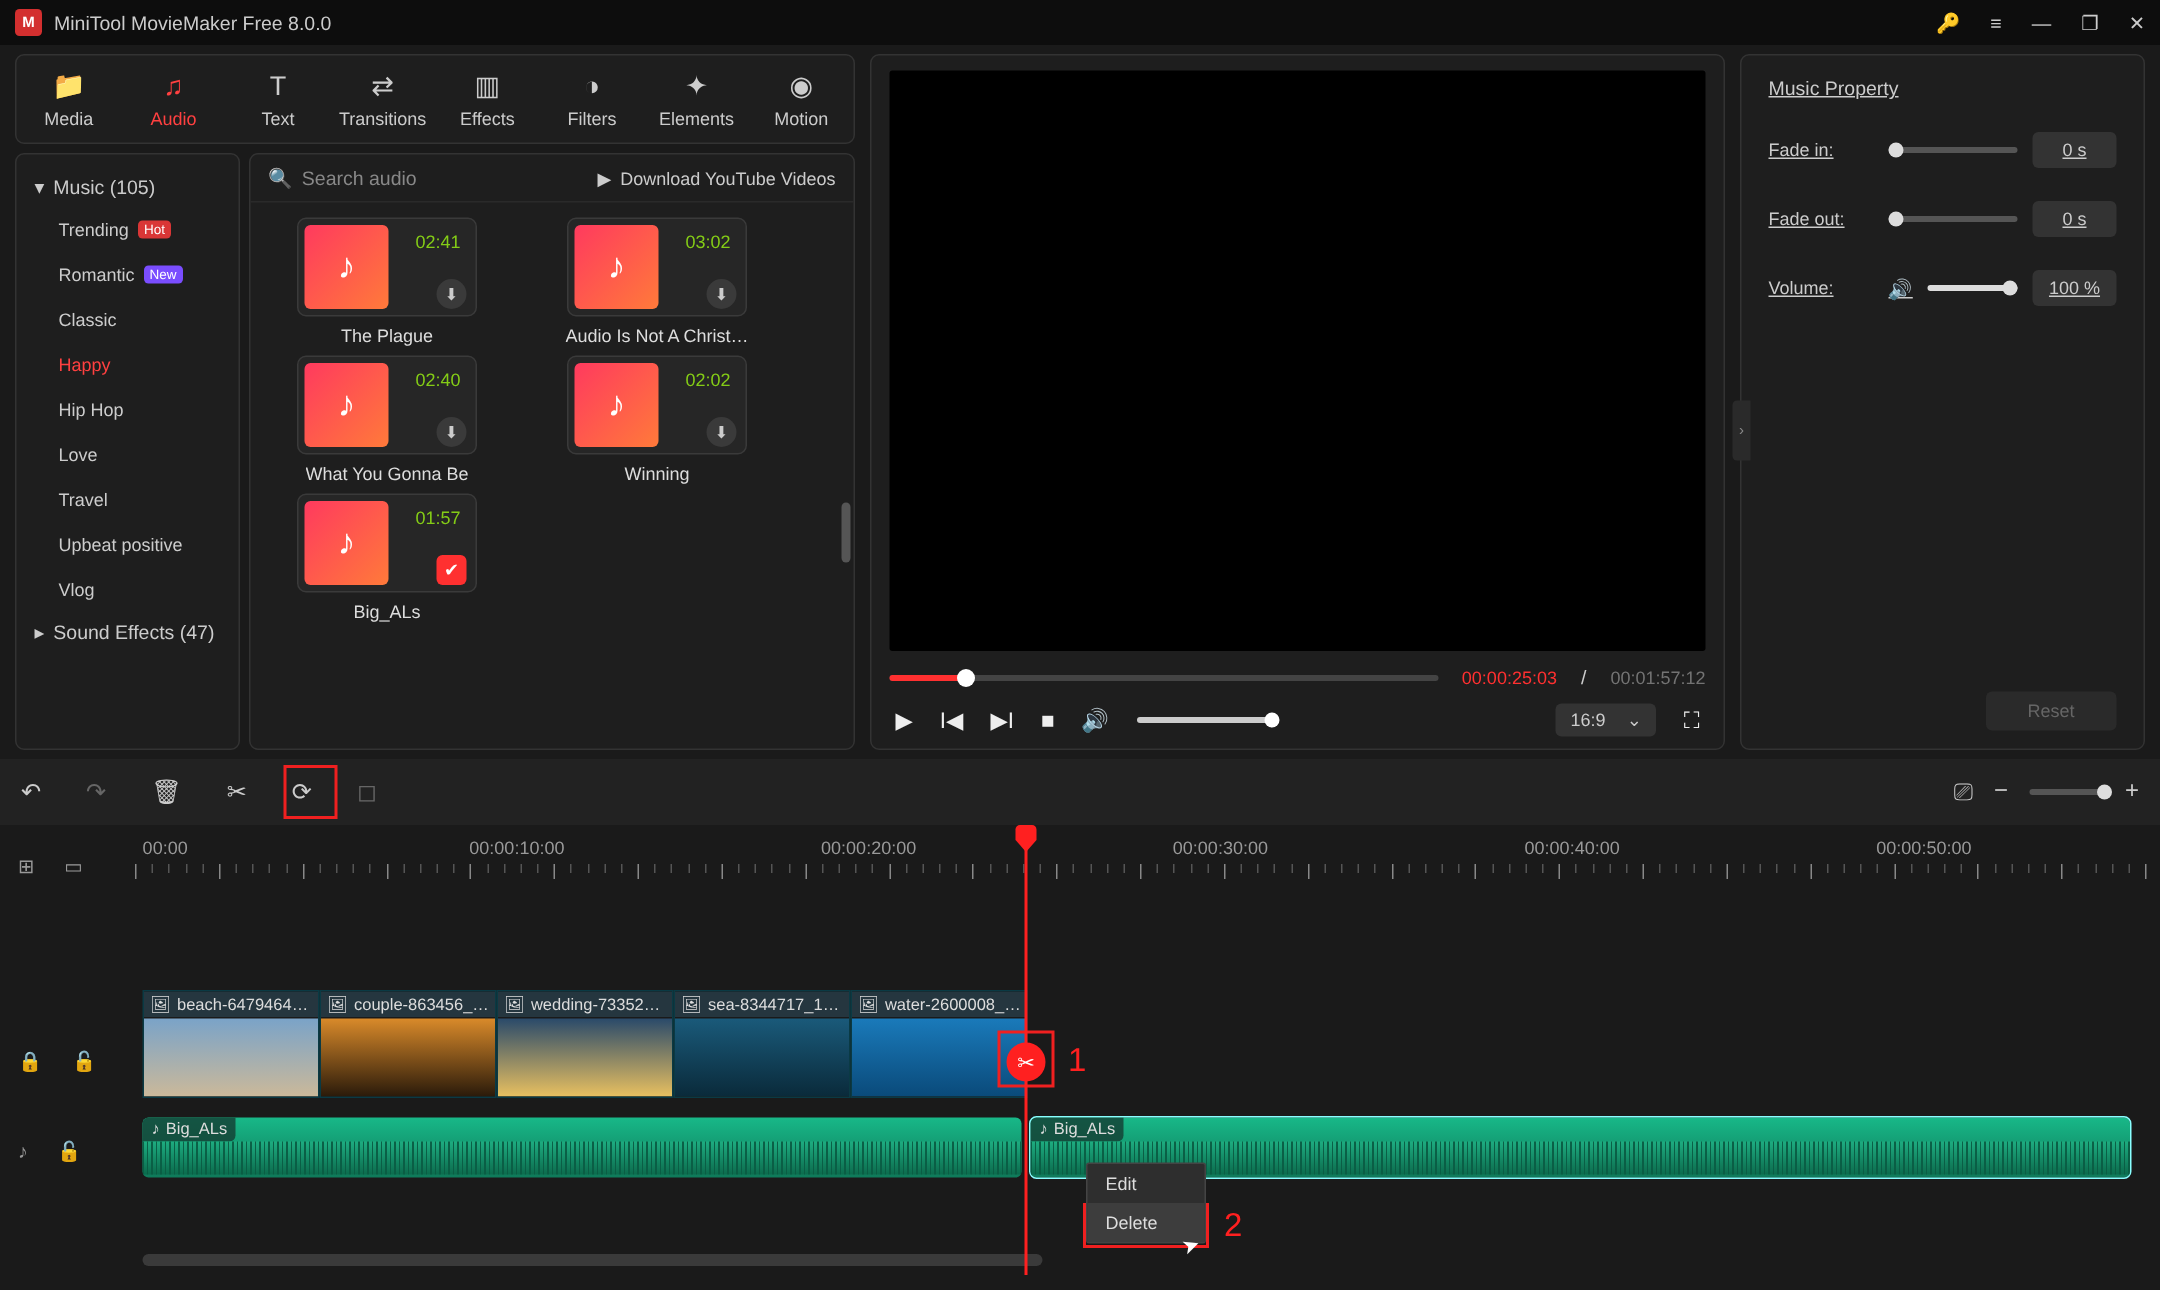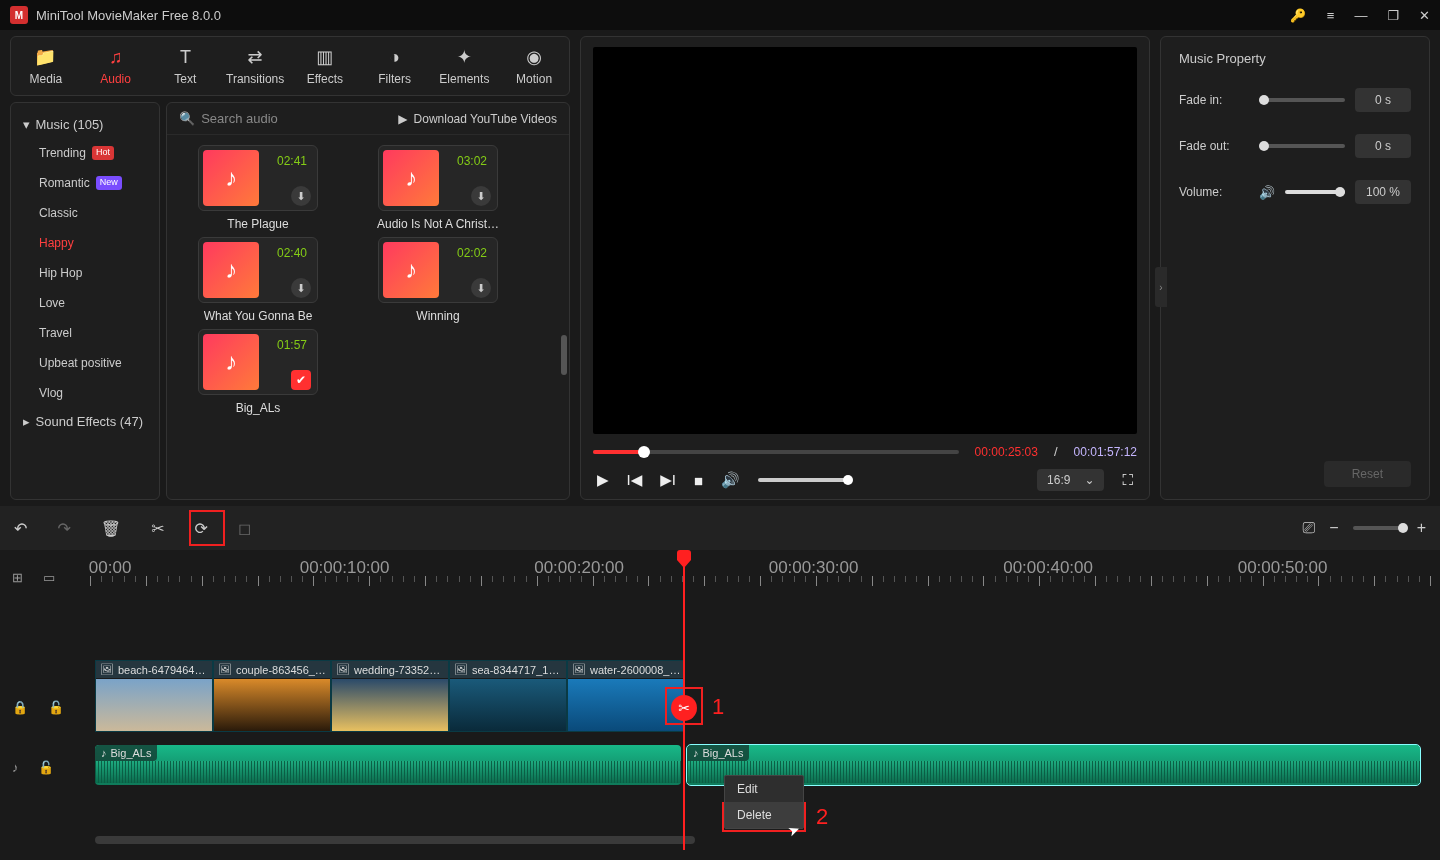--- a/index.html
+++ b/index.html
@@ -17,21 +17,21 @@
   .main-top { display:flex; gap:10px; padding:0 10px; height:470px;}
   .left-col { width:560px; display:flex; flex-direction:column;}
   .tabs { display:flex; background:#1e1e1e; border:1px solid #333; border-radius:6px; height:60px; align-items:center; justify-content:space-around; margin-top:6px;}
   .tab { display:flex; flex-direction:column; align-items:center; gap:4px; color:#ccc; cursor:pointer; font-size:12px; width:70px;}
   .tab.active { color:#ff4040; }
   .tab-icn { font-size:18px; }
 
   .left-body { display:flex; flex:1; gap:6px; margin-top:6px; min-height:0;}
   .sidebar { width:150px; background:#1e1e1e; border:1px solid #333; border-radius:6px; padding:8px 0; overflow:hidden;}
   .side-head { display:flex; align-items:center; gap:6px; padding:6px 12px; font-size:13px; cursor:pointer;}
-  .side-item { padding:8px 12px 8px 28px; font-size:12px; color:#ccc; cursor:pointer; display:flex; gap:6px;}
+  .side-item { padding:8px 12px 8px 28px; font-size:12px; color:#ccc; cursor:pointer; display:flex; align-items:center; gap:6px;}
   .side-item.active { color:#ff4040; }
   .badge-hot { background:#d93636; color:#fff; font-size:9px; padding:1px 4px; border-radius:3px;}
   .badge-new { background:#7a4dff; color:#fff; font-size:9px; padding:1px 4px; border-radius:3px;}
 
   .grid-area { flex:1; background:#1e1e1e; border:1px solid #333; border-radius:6px; display:flex; flex-direction:column; min-width:0;}
   .grid-head { display:flex; align-items:center; padding:8px 12px; gap:8px; border-bottom:1px solid #2a2a2a; justify-content:space-between;}
   .search-wrap { display:flex; align-items:center; gap:6px; color:#888;}
   .dl-link { color:#ccc; font-size:12px; display:flex; align-items:center; gap:6px; cursor:pointer;}
   .grid-body { flex:1; padding:10px 6px; display:flex; flex-wrap:wrap; gap:6px 10px; align-content:flex-start; overflow:hidden; position:relative;}
   .audio-card { width:170px; display:flex; flex-direction:column; align-items:center; gap:6px;}
@@ -46,51 +46,51 @@
   
   .player-col { flex:1; background:#1e1e1e; border:1px solid #333; border-radius:6px; margin-top:6px; display:flex; flex-direction:column; padding:10px 12px 8px;}
   .player-head { display:flex; justify-content:space-between; align-items:center; padding:4px 0 10px;}
   .export-btn { display:flex; align-items:center; gap:6px; cursor:pointer;}
   .preview { flex:1; background:#000; border-radius:2px;}
   .time-row { display:flex; align-items:center; gap:16px; margin-top:10px;}
   .time-bar { flex:1; height:4px; background:#444; position:relative; border-radius:2px;}
   .time-prog { position:absolute; left:0; top:0; height:100%; width:14%; background:#ff3030; border-radius:2px;}
   .time-knob { position:absolute; left:14%; top:50%; width:12px; height:12px; background:#fff; border-radius:50%; transform:translate(-50%,-50%);}
   .time-cur { color:#ff3030; font-size:12px;}
-  .time-tot { color:#c4b5fd; font-size:12px;}
+  .time-tot { color:#737373; font-size:12px;}
   .ctrl-row { display:flex; align-items:center; gap:18px; margin-top:10px; padding:0 4px;}
   .ctrl-row .spacer{flex:1;}
   .ctrl-icn { color:#eee; font-size:15px; cursor:pointer;}
   .vol-bar { width:90px; height:4px; background:#ccc; border-radius:2px; position:relative;}
   .vol-knob { position:absolute; right:0; top:50%; width:10px; height:10px; background:#fff; border-radius:50%; transform:translate(50%,-50%);}
   .aspect { background:#333; border-radius:4px; padding:4px 10px; display:flex; align-items:center; gap:14px; font-size:12px; cursor:pointer;}
 
   
-  .prop-col { width:270px; background:#1e1e1e; border:1px solid #333; border-radius:6px; margin-top:6px; display:flex; flex-direction:column; padding:14px 18px; position:relative;}
+  .prop-col { width:270px; background:#1e1e1e; border:1px solid #333; border-radius:6px; margin-top:6px; display:flex; flex-direction:column; padding:14px 18px; position:relative;text-decoration:underline;}
   .prop-row { display:flex; align-items:center; margin-top:22px; gap:10px;}
   .prop-label { width:70px; font-size:12px; color:#ccc;}
   .slider { flex:1; height:4px; background:#555; border-radius:2px; position:relative;}
   .slider-knob { position:absolute; left:0; top:50%; width:10px; height:10px; background:#ddd; border-radius:50%; transform:translate(0,-50%);}
   .slider-knob.right { left:auto; right:0; transform:translate(0,-50%);}
   .slider.white{background:#ddd;}
   .val-box { width:56px; height:24px; background:#333; border-radius:4px; display:flex; align-items:center; justify-content:center; font-size:12px;}
   .prop-collapse { position:absolute; left:-6px; top:230px; width:12px; height:40px; background:#2a2a2a; border-radius:3px 0 0 3px; display:flex; align-items:center; justify-content:center; color:#888; font-size:10px; cursor:pointer;}
   .reset-btn { position:absolute; bottom:12px; right:18px; background:#2a2a2a; color:#666; padding:6px 28px; border-radius:4px; font-size:12px;}
 
   
   .tl-toolbar { height:44px; background:#222; display:flex; align-items:center; padding:0 14px; gap:30px; margin-top:6px;}
   .tl-icn { color:#ccc; font-size:16px; cursor:pointer;}
   .tl-right { margin-left:auto; display:flex; align-items:center; gap:14px;}
   .zoom-bar { width:50px; height:4px; background:#555; border-radius:2px; position:relative;}
   .zoom-knob { position:absolute; right:0; top:50%; width:10px;height:10px;background:#ddd;border-radius:50%;transform:translate(50%,-50%);}
   .red-box { border:2px solid #f02020; position:absolute;}
 
   .tl-body { position:relative; height:300px; background:#1a1a1a;}
   .tl-ruler { position:absolute; left:90px; right:10px; top:8px; height:30px;}
-  .ruler-lbl { position:absolute; top:0; font-size:17px; color:#999; transform:translateX(-50%);}
+  .ruler-lbl { position:absolute; top:0; font-size:12px; color:#999; transform:translateX(-50%);}
   .ruler-ticks { position:absolute; left:0; right:0; top:18px; height:12px;}
   .small-tick{position:absolute;top:0;width:1px;height:6px;background:#555;}
   .big-tick{position:absolute;top:0;width:1px;height:10px;background:#888;}
 
   .tl-left-icns { position:absolute; left:12px; display:flex; gap:20px; color:#999;}
   .tl-left-icns.row1{top:20px;}
   .tl-left-icns.row2{top:150px;}
   .tl-left-icns.row3{top:210px;}
 
   .playhead { position:absolute; top:2px; bottom:0; width:2px; background:#ff2020; left:683px; z-index:5;}

